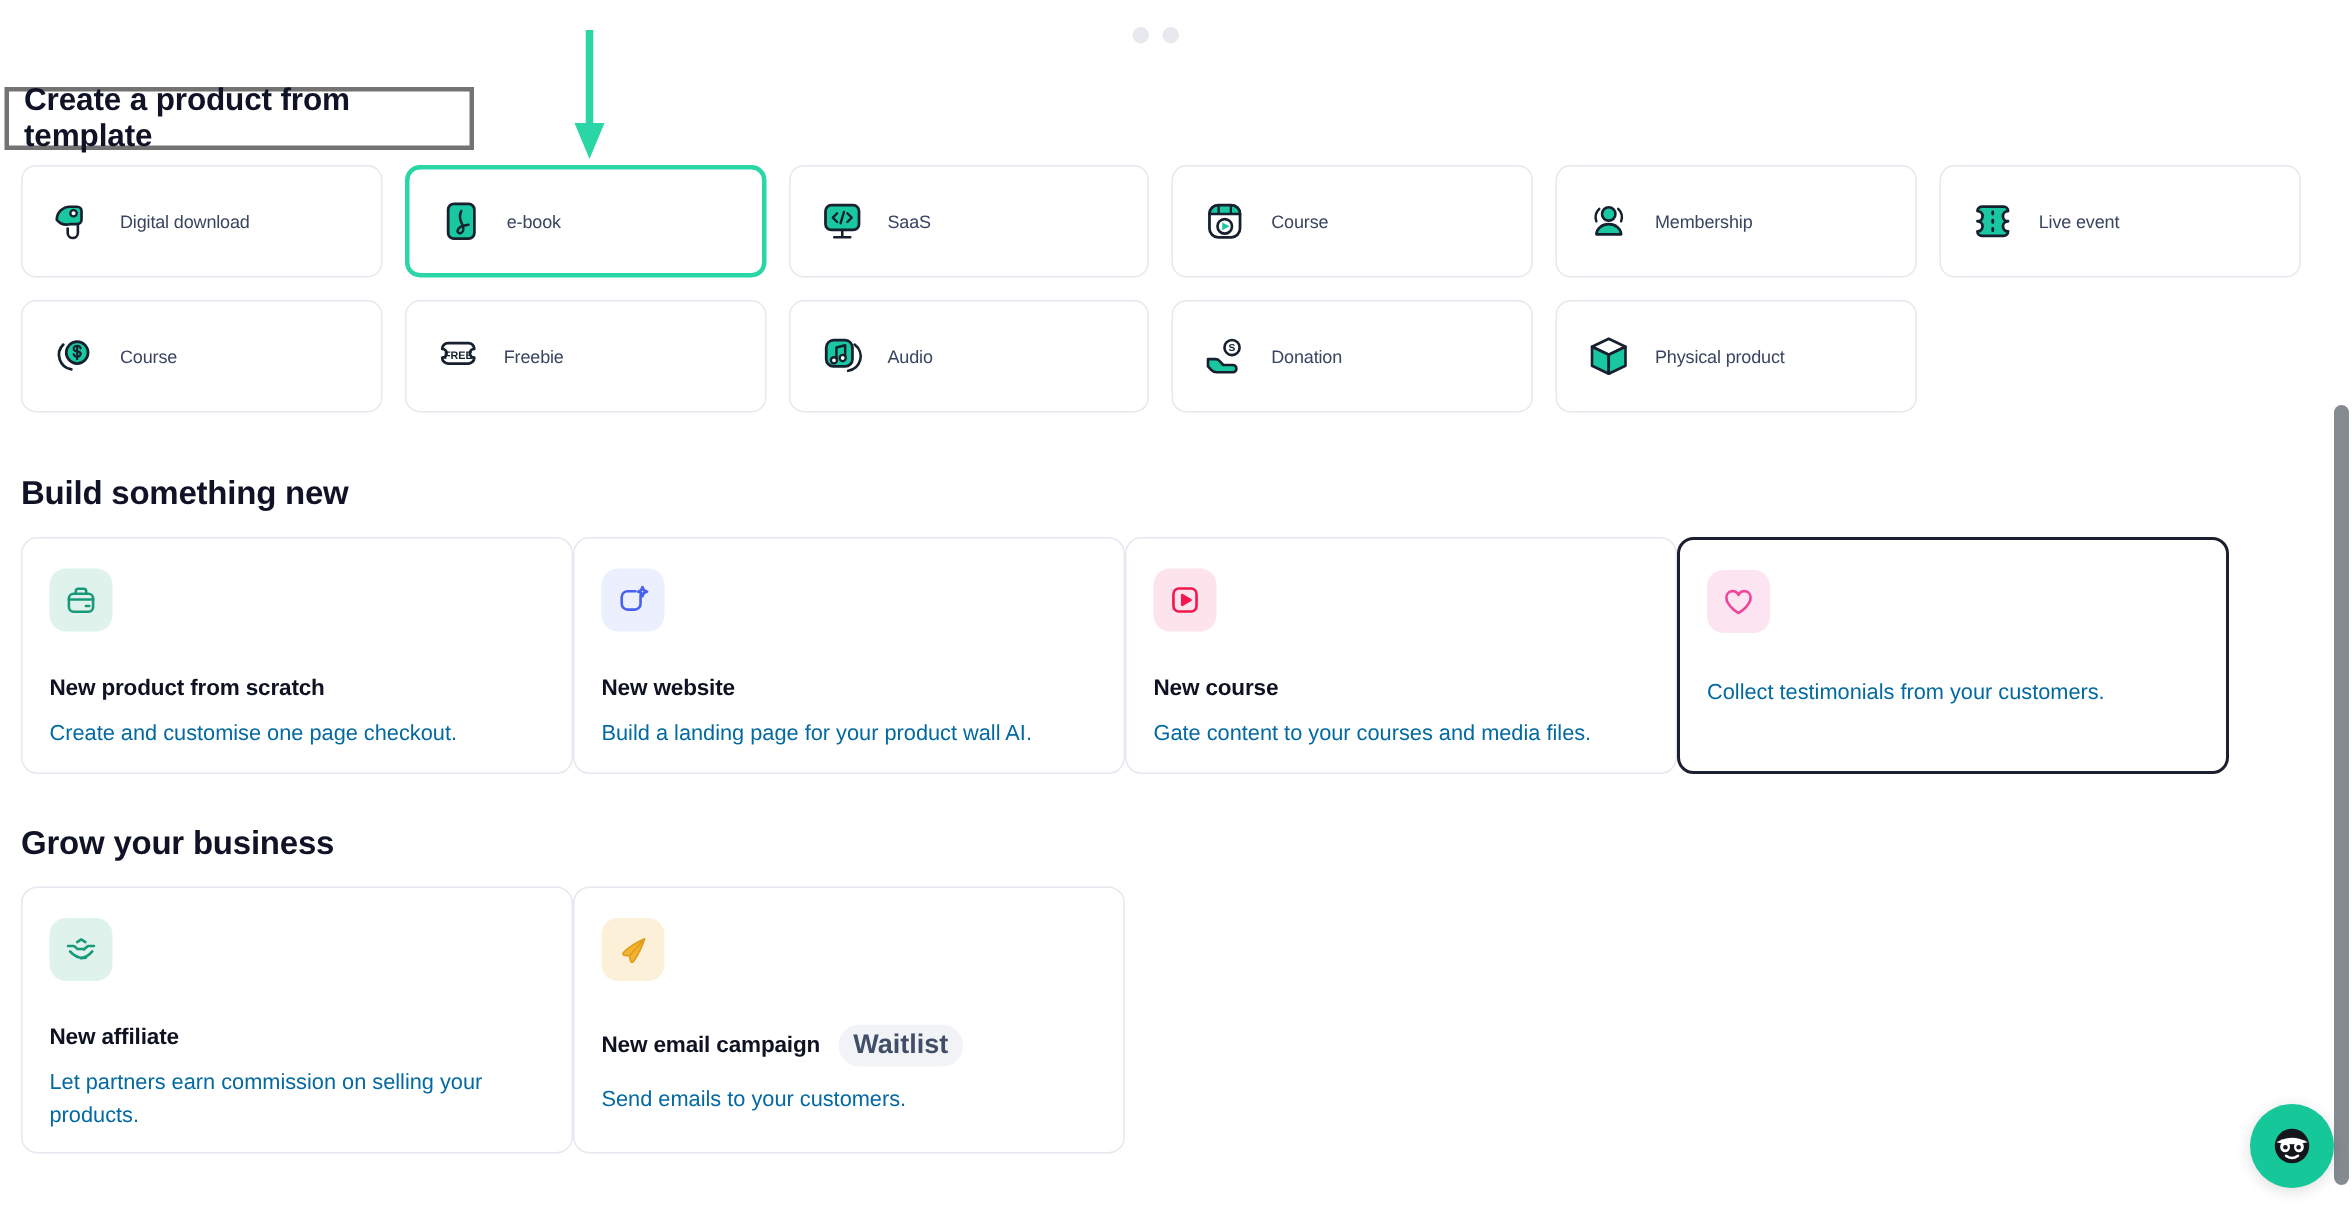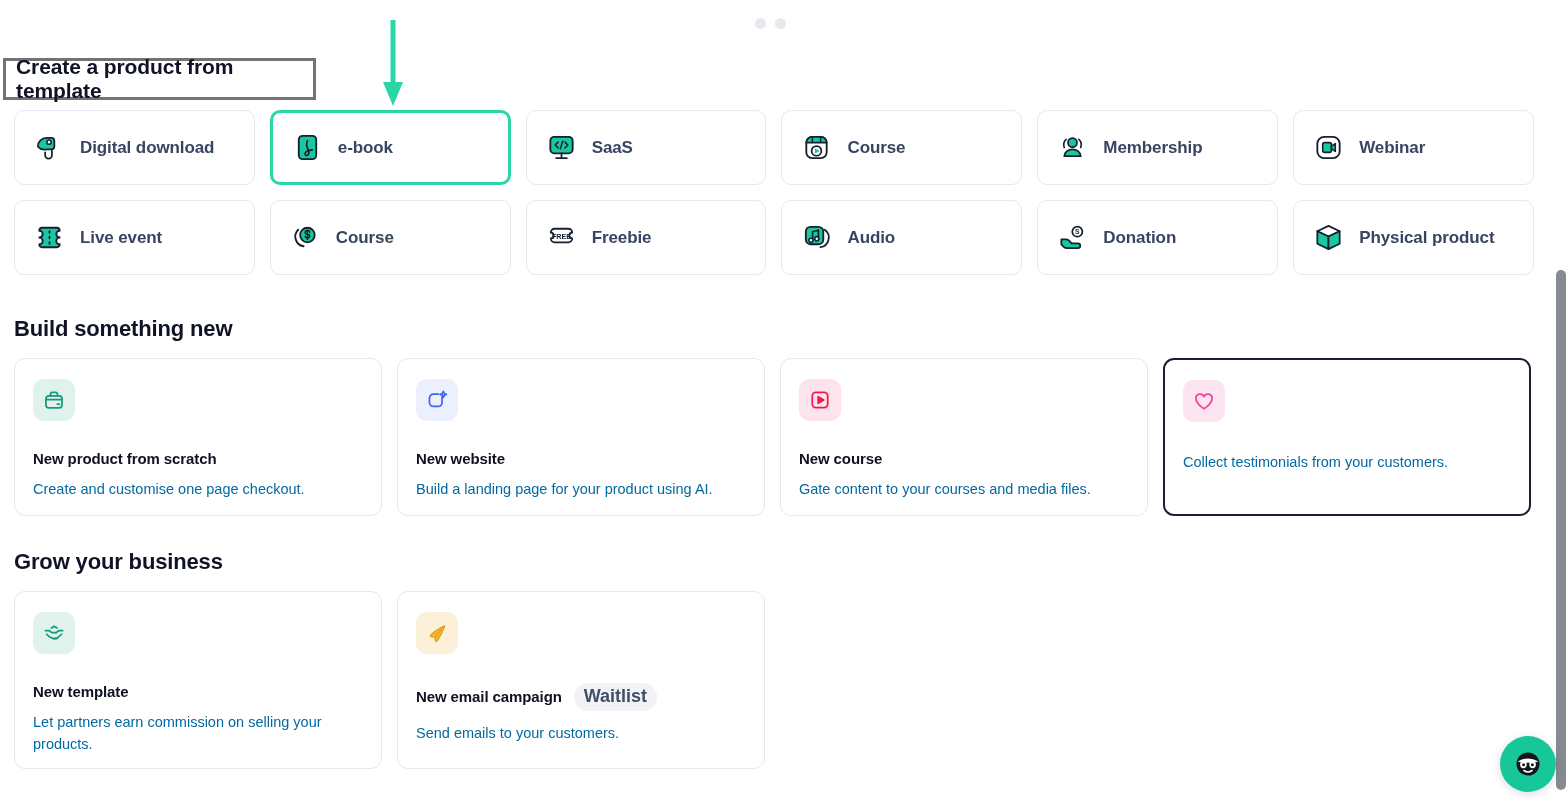--- a/index.html
+++ b/index.html
@@ -74,22 +74,22 @@
     display: flex;
     align-items: center;
     padding-left: 18px;
     gap: 14px;
     cursor: pointer;
   }
   .tpl-card.sel {
     border: 3px solid #2bd6a6;
   }
   .tpl-label {
-    font-size: 17px;
-    font-weight: 700;
+    font-size: 12px;
+    font-weight: 400;
     color: #394560;
     letter-spacing: -0.1px;
   }
   .tpl-ico { width: 33px; height: 33px; flex: 0 0 33px; display:block; }
 
   
   .big-head {
     position: absolute;
     left: 14px;
     font-size: 22px;
@@ -99,21 +99,20 @@
   }
   #head-build { top: 316px; }
   #head-grow  { top: 549px; }
 
   
   .feat-grid {
     position: absolute;
     left: 14px;
     display: grid;
     grid-template-columns: repeat(4, 368px);
-    gap: 15px;
   }
   #grid-build { top: 358px; }
   #grid-grow  { top: 591px; }
 
   .feat-card {
     background: #ffffff;
     border: 1px solid #e6e8ef;
     border-radius: 11px;
     padding: 20px 18px 20px 18px;
     cursor: pointer;
@@ -262,28 +261,20 @@
         </svg>
         <span class="tpl-label">Course</span>
       </div>
       <div class="tpl-card">
         <svg class="tpl-ico" viewBox="0 0 34 34">
           <circle cx="17" cy="12" r="4.6" fill="#19c8a0" stroke="#16202e" stroke-width="1.8"></circle>
           <path d="M8.5 26 a8.5 7 0 0 1 17 0z" fill="#19c8a0" stroke="#16202e" stroke-width="1.8" stroke-linejoin="round"></path>
           <path d="M10.5 8.5 a8 8 0 0 0 -2 8.5 M23.5 8.5 a8 8 0 0 1 2 8.5" stroke="#16202e" stroke-width="1.7" fill="none" stroke-linecap="round"></path>
         </svg>
         <span class="tpl-label">Membership</span>
-      </div>
-      <div class="tpl-card">
-        <svg class="tpl-ico" viewBox="0 0 34 34">
-          <rect x="5.5" y="6" width="23" height="22" rx="7" fill="#fff" stroke="#16202e" stroke-width="1.9"></rect>
-          <path d="M11 14 a2 2 0 0 1 2-2 h5 a2 2 0 0 1 2 2 v6 a2 2 0 0 1-2 2 h-5 a2 2 0 0 1-2-2z" fill="#19c8a0" stroke="#16202e" stroke-width="1.6"></path>
-          <path d="M20 15.5 L24 13 v8 l-4-2.5z" fill="#19c8a0" stroke="#16202e" stroke-width="1.6" stroke-linejoin="round"></path>
-        </svg>
-        <span class="tpl-label">Webinar</span>
       </div>
       <div class="tpl-card">
         <svg class="tpl-ico" viewBox="0 0 34 34">
           <path d="M6.5 10 a3 3 0 0 1 3-3 h15 a3 3 0 0 1 3 3 a3.5 3.5 0 0 0 0 7 a3.5 3.5 0 0 0 0 7 a3 3 0 0 1-3 3 h-15 a3 3 0 0 1-3-3 a3.5 3.5 0 0 0 0-7 a3.5 3.5 0 0 0 0-7z" fill="#19c8a0" stroke="#16202e" stroke-width="1.9" stroke-linejoin="round"></path>
           <path d="M17 10.5 v1.6 M17 16.2 v1.6 M17 21.9 v1.6" stroke="#16202e" stroke-width="1.9" stroke-linecap="round"></path>
         </svg>
         <span class="tpl-label">Live event</span>
       </div>
       <div class="tpl-card">
         <svg class="tpl-ico" viewBox="0 0 34 34">
@@ -347,21 +338,21 @@
       <div class="feat-card">
         <div class="feat-ico-box" style="background:#eceffd">
           <svg viewBox="0 0 24 24" fill="none" stroke="#4762f0" stroke-width="1.9" stroke-linecap="round" stroke-linejoin="round">
             <path d="M17.5 8.6 v6.1 a4.3 4.3 0 0 1-4.3 4.3 H8.1 A4.3 4.3 0 0 1 3.8 14.7 V9.9 A4.3 4.3 0 0 1 8.1 5.6 h5.6"></path>
             <path d="M18.9 2.6 l1 2.3 l2.3 1 l-2.3 1 l-1 2.3 l-1-2.3 l-2.3-1 l2.3-1z"></path>
           </svg>
         </div>
         <div class="feat-title-row">
           <span class="feat-title">New website</span>
         </div>
-        <div class="feat-desc">Build a landing page for your product using AI.</div>
+        <div class="feat-desc">Build a landing page for your product wall AI.</div>
       </div>
       <div class="feat-card">
         <div class="feat-ico-box" style="background:#fde4ec">
           <svg viewBox="0 0 24 24" fill="none" stroke="#f4174f" stroke-width="1.9" stroke-linecap="round" stroke-linejoin="round">
             <rect x="3.6" y="3.6" width="16.8" height="16.8" rx="4"></rect>
             <polygon points="10,8.4 16,12 10,15.6" fill="#f4174f"></polygon>
           </svg>
         </div>
         <div class="feat-title-row">
           <span class="feat-title">New course</span>
@@ -384,21 +375,21 @@
         <div class="feat-ico-box" style="background:#dff3ec">
           <svg viewBox="0 0 24 24" fill="none" stroke="#189a7a" stroke-width="1.9" stroke-linecap="round" stroke-linejoin="round">
             <path d="M2.6 9.5 h4.3 l2.6 2.1 h4.2"></path>
             <path d="M21.4 9.5 h-4.3 l-3 2.4"></path>
             <path d="M4 13.4 c3.1 3.5 7.3 5.4 11.6 4.6"></path>
             <path d="M20.2 13.4 c-2.2 2.6 -5 4.3 -8.1 5"></path>
             <path d="M9.2 6.6 l3-1.9 l3 1.9"></path>
           </svg>
         </div>
         <div class="feat-title-row">
-          <span class="feat-title">New template</span>
+          <span class="feat-title">New affiliate</span>
         </div>
         <div class="feat-desc">Let partners earn commission on selling your products.</div>
       </div>
       <div class="feat-card">
         <div class="feat-ico-box" style="background:#fdf0d9">
           <svg viewBox="0 0 24 24">
             <path d="M20.4 4.2 C16.4 6 9.2 10.2 5.4 13.8 c-1.3 1.2 -0.9 2.3 0.8 2.5 l3.3 0.4 l0.6 3.2 c0.3 1.6 1.5 1.9 2.4 0.6 C15 16.9 18.8 9.4 20.4 4.2z" fill="#f3b431" stroke="#e09b18" stroke-width="1.2" stroke-linejoin="round"></path>
             <path d="M20.4 4.2 L9.7 16.4" stroke="#e09b18" stroke-width="1.1" fill="none"></path>
           </svg>
         </div>

